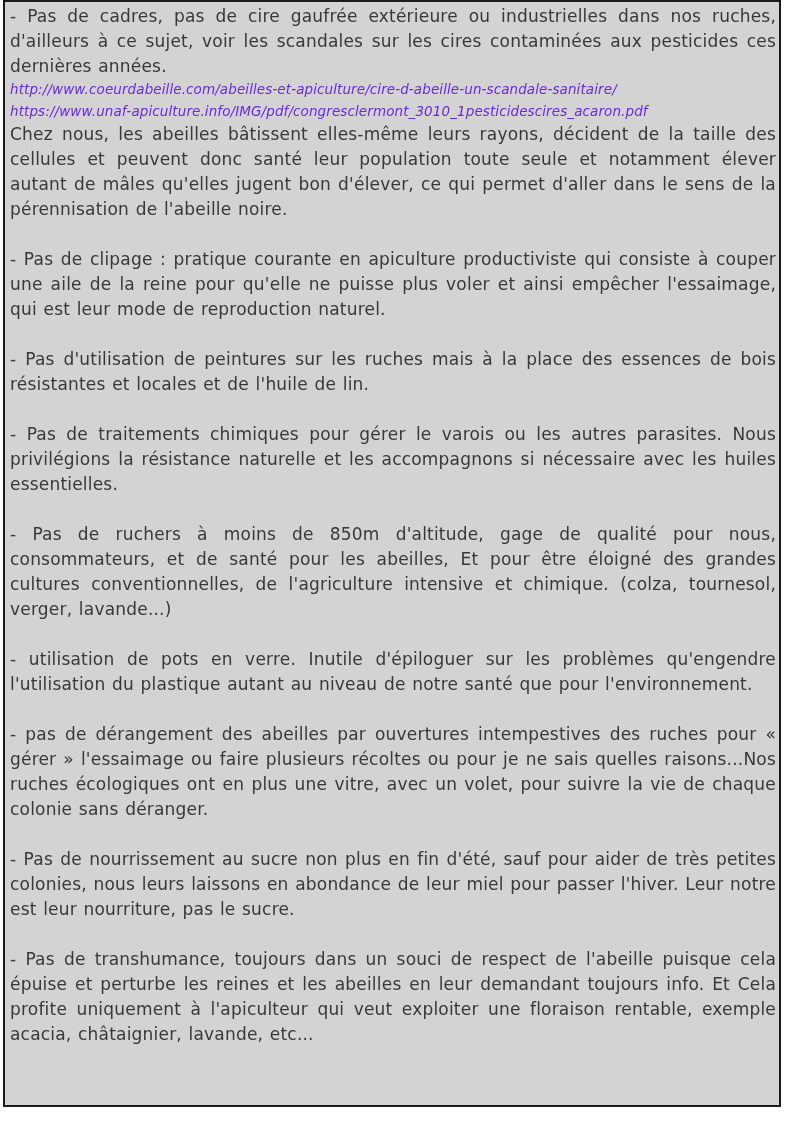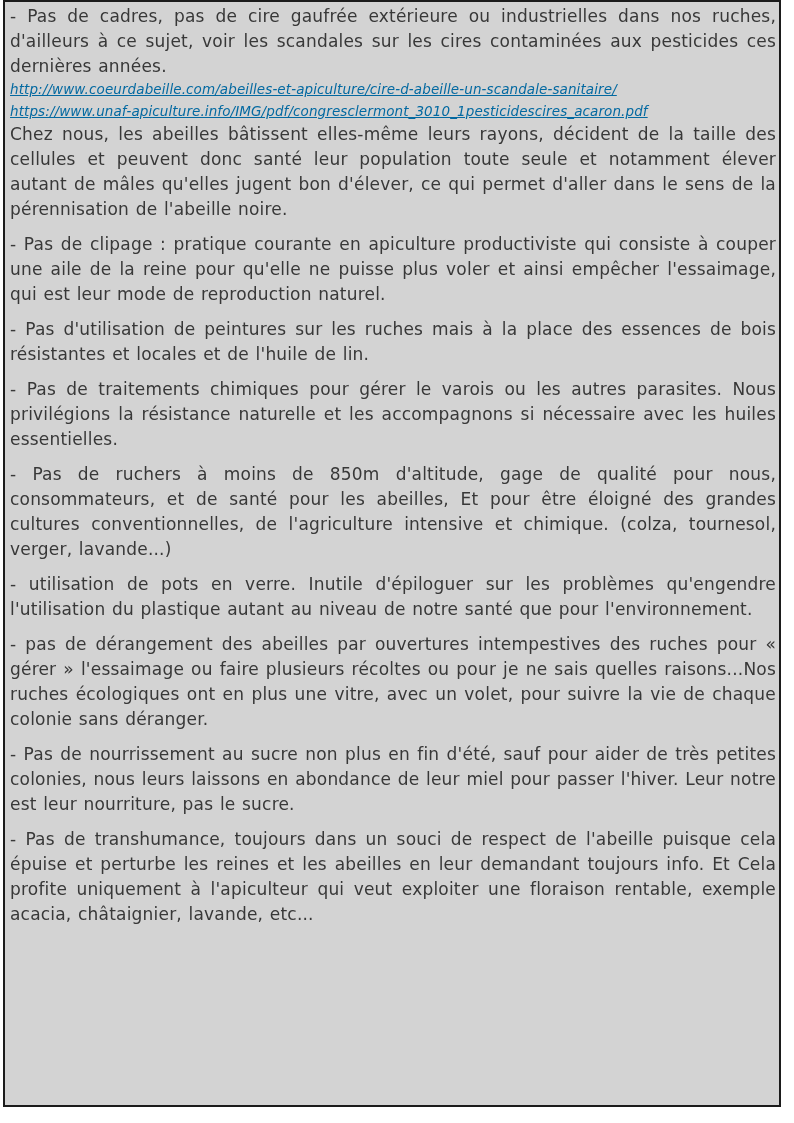--- a/index.html
+++ b/index.html
@@ -27,29 +27,28 @@
   .para {
     margin: 0;
     font-size: 17px;
     line-height: 25px;
     color: #383838;
     text-align: justify;
     letter-spacing: 0.2px;
     word-spacing: 1px;
   }
   .para.gap {
-    margin-top: 10px;
+    margin-top: 25px;
   }
   .doc-link {
     display: block;
     font-size: 13.5px;
     line-height: 21.5px;
     font-style: italic;
-    color: #0369a1;
-    text-decoration: underline;
+    color: #6d28d9;
     cursor: pointer;
     text-align: left;
     letter-spacing: 0.1px;
   }
 </style>
 </head>
 <body>
 
 <div class="content-box">
 

